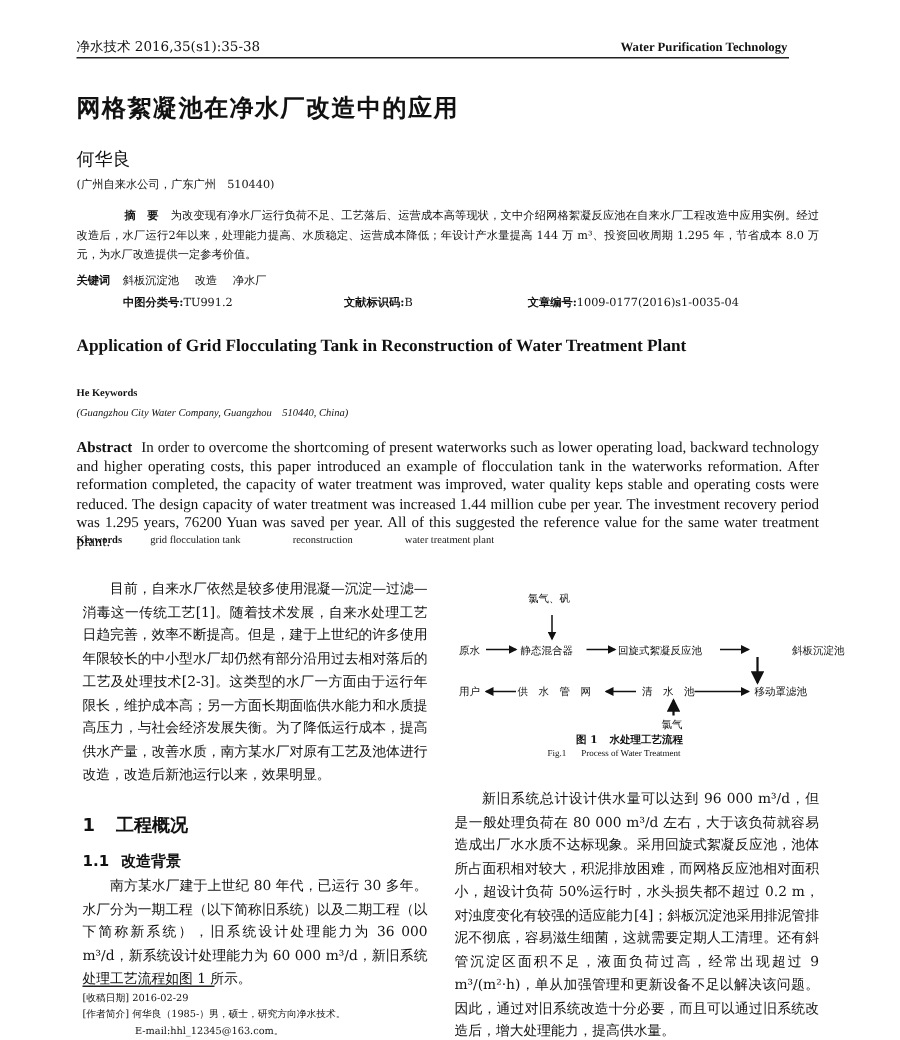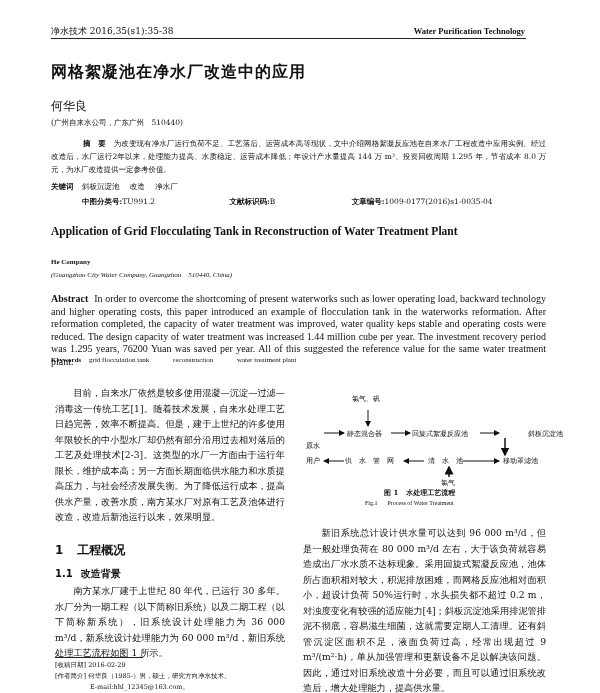--- a/index.html
+++ b/index.html
@@ -19,21 +19,21 @@
   .cls-row { left: 51px; top: 197px; font-size: 7.5px; width: 500px; }
   .cls-row span.item { display: inline-block; }
   .cls-row b { font-weight: bold; padding-left: 31px; }
   .title-en { left: 51px; top: 225px; font-size: 11.5px; font-weight: bold; font-family: "Liberation Serif", serif; }
   .author-en { left: 51px; top: 258px; font-size: 7px; font-weight: bold; font-family: "Liberation Serif", serif; }
   .affil-en { left: 51px; top: 270px; font-size: 7px; font-style: italic; font-family: "Liberation Serif", serif; }
   .abs-en { left: 51px; top: 293px; width: 495px; font-size: 10px; line-height: 12.6px; text-align: justify; font-family: "Liberation Serif", serif; }
   .abs-en b { margin-right: 6px; }
   .kw-en { left: 51px; top: 356px; font-size: 7px; font-family: "Liberation Serif", serif; }
   .kw-en b { margin-right: 6px; }
-  .kw-en span.k { margin-right: 22px; }
+  .kw-en span.k { margin-right: 22px; margin-left: 11px; }
 
   .col-left { left: 55px; top: 385px; width: 230px; font-size: 9.2px; line-height: 15.5px; text-align: justify; }
   .col-left p { margin: 0; text-indent: 2em; }
   .sec-h { font-family: "DejaVu Sans", sans-serif; font-weight: bold; }
   .sec1 { left: 55px; top: 542px; font-size: 12px; }
   .sec1 .num { margin-right: 14px; }
   .sec11 { left: 55px; top: 567px; font-size: 10px; }
   .sec11 .num { margin-right: 8px; }
   .col-left2 { left: 55px; top: 583px; width: 230px; font-size: 9.2px; line-height: 15.5px; text-align: justify; }
   .col-left2 p { margin: 0; text-indent: 2em; }
@@ -80,21 +80,21 @@
   </span>
   <span class="item" style="width:120px">
     <b>文献标识码:</b><span>B</span>
   </span>
   <span class="item">
     <b>文章编号:</b><span>1009-0177(2016)s1-0035-04</span>
   </span>
 </div>
 
 <div class="abs title-en">Application of Grid Flocculating Tank in Reconstruction of Water Treatment Plant</div>
-<div class="abs author-en">He Company</div>
+<div class="abs author-en">He Keywords</div>
 <div class="abs affil-en">(Guangzhou City Water Company, Guangzhou　510440, China)</div>
 
 <div class="abs abs-en">
   <b>Abstract</b><span>In order to overcome the shortcoming of present waterworks such as lower operating load,  backward technology and higher operating costs, this paper introduced an example of flocculation tank in the waterworks reformation. After reformation completed, the capacity of water treatment was improved, water quality keps stable and operating costs were reduced. The design capacity of water treatment was increased 1.44 million cube per year. The investment recovery period was 1.295 years, 76200 Yuan was saved per year. All of this suggested the reference value for the same water treatment plant.</span>
 </div>
 
 <div class="abs kw-en">
   <b>Keywords</b>
   <span class="k">grid flocculation tank</span>
   <span class="k">reconstruction</span>
@@ -137,21 +137,21 @@
   <line x1="205" y1="68" x2="205" y2="85" stroke="#111" stroke-width="1.5" marker-end="url(#ah)"></line>
 
   <line x1="163" y1="91" x2="199" y2="91" stroke="#111" stroke-width="1" marker-end="url(#ah)"></line>
   <line x1="124" y1="91" x2="104" y2="91" stroke="#111" stroke-width="1" marker-end="url(#ah)"></line>
   <line x1="44" y1="91" x2="24" y2="91" stroke="#111" stroke-width="1" marker-end="url(#ah)"></line>
 
   <line x1="149" y1="107" x2="149" y2="97" stroke="#111" stroke-width="1.5" marker-end="url(#ah)"></line>
 </svg>
 
 <span class="fig-text" style="left:352px; top:394px;">氯气、矾</span>
-<span class="fig-text" style="left:306px; top:441px;">原水</span>
+<span class="fig-text" style="left:306px; top:429px;">原水</span>
 <span class="fig-text" style="left:347px; top:429px;">静态混合器</span>
 <span class="fig-text" style="left:412px; top:429px;">回旋式絮凝反应池</span>
 <span class="fig-text" style="left:528px; top:429px;">斜板沉淀池</span>
 <span class="fig-text" style="left:503px; top:456px;">移动罩滤池</span>
 <span class="fig-text" style="left:428px; top:456px;">清　水　池</span>
 <span class="fig-text" style="left:345px; top:456px;">供　水　管　网</span>
 <span class="fig-text" style="left:306px; top:456px;">用户</span>
 <span class="fig-text" style="left:441px; top:478px;">氯气</span>
 
 <div class="abs fig-cap-cn">

